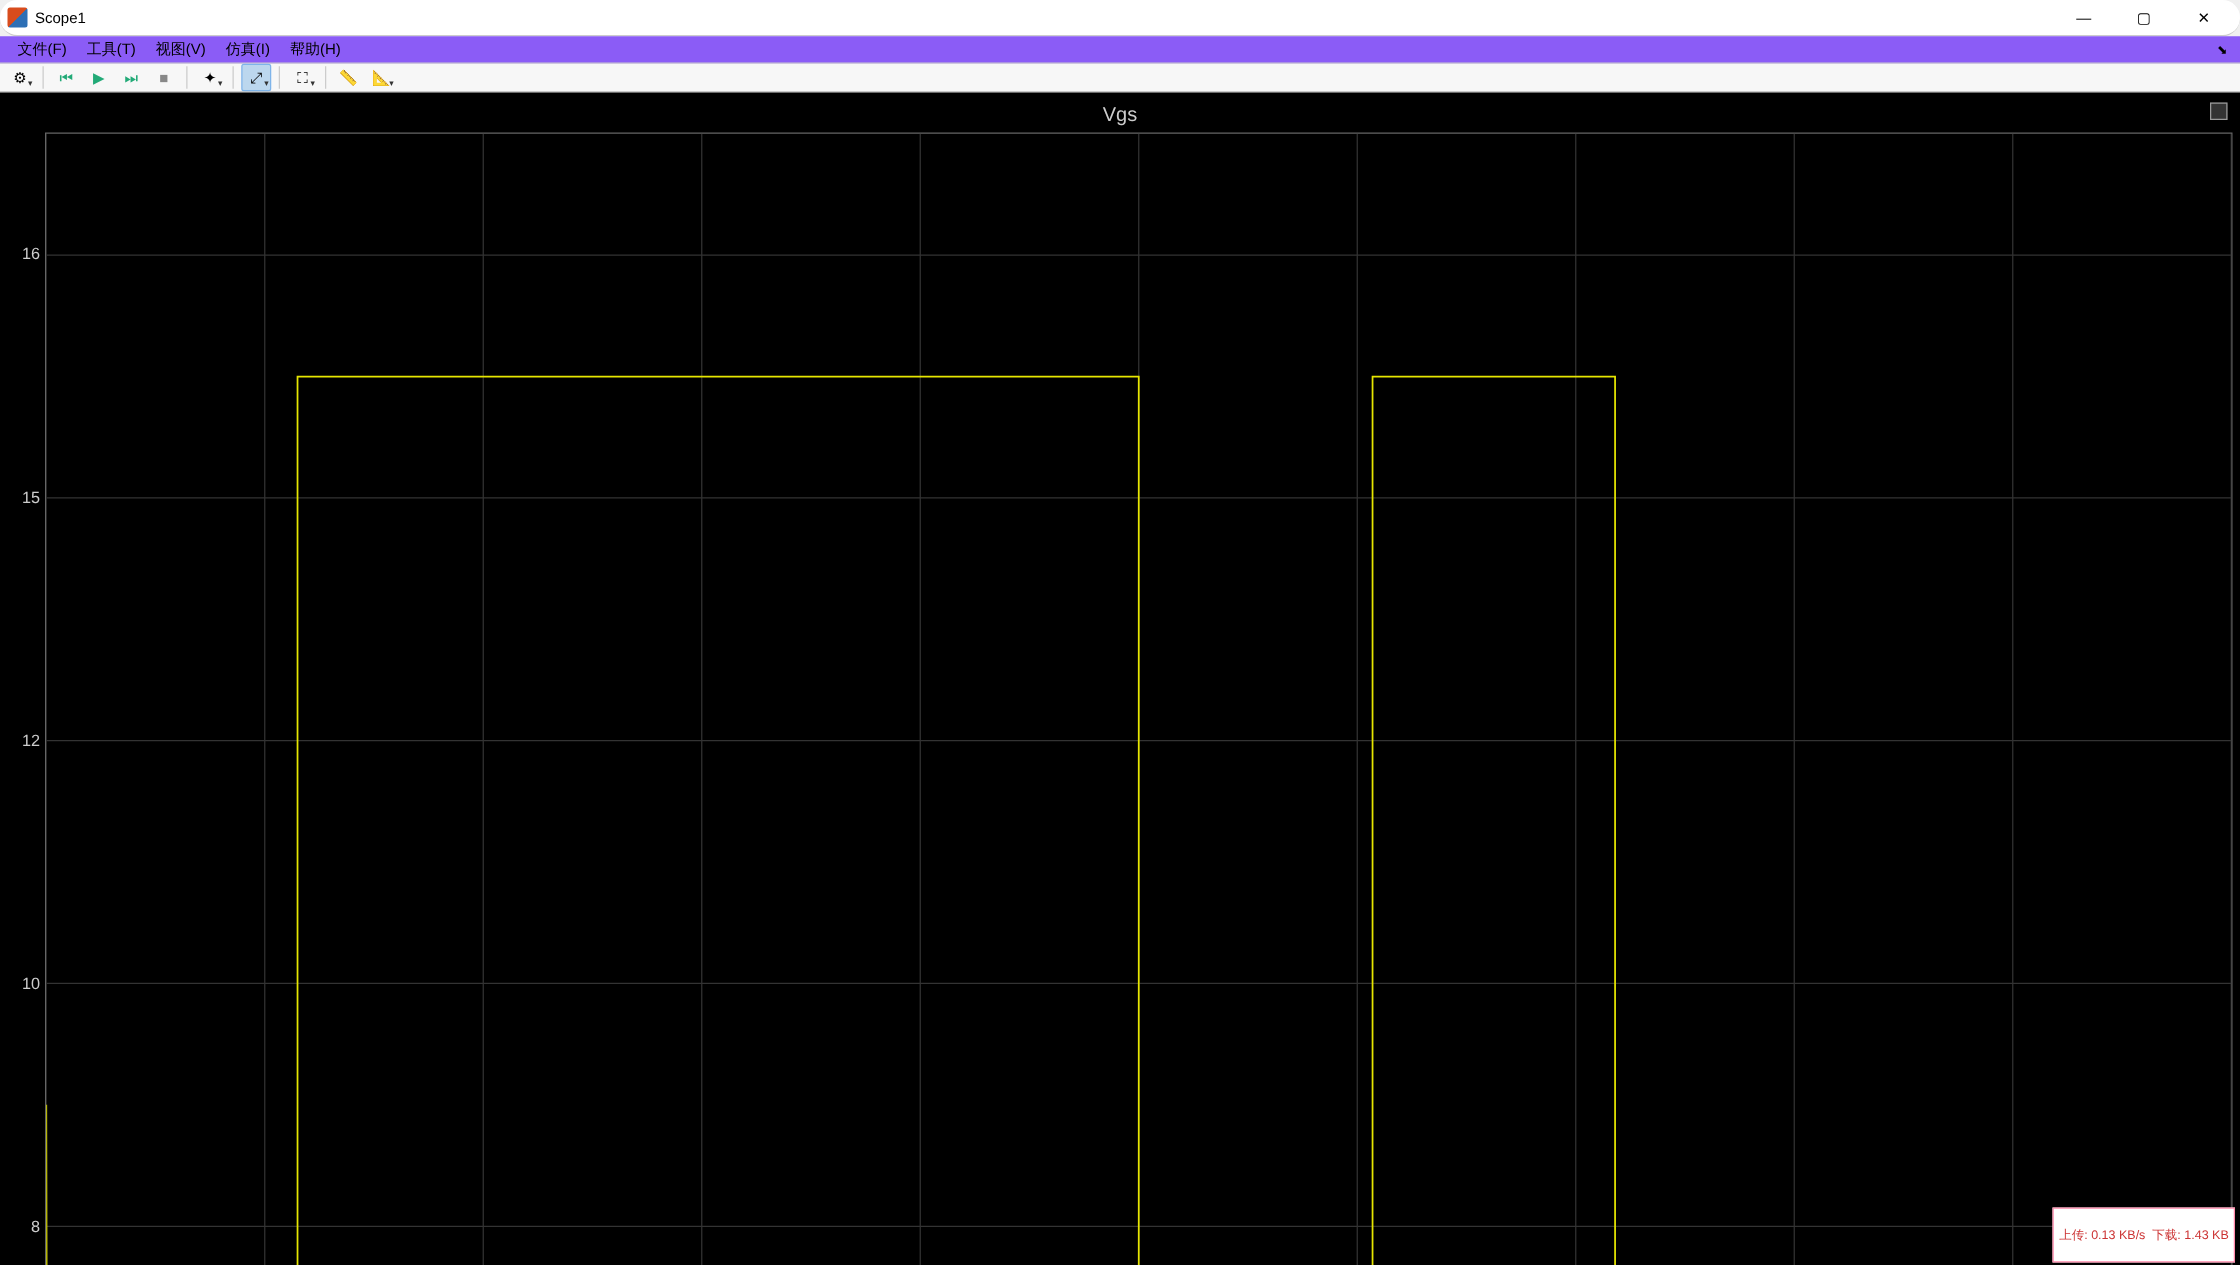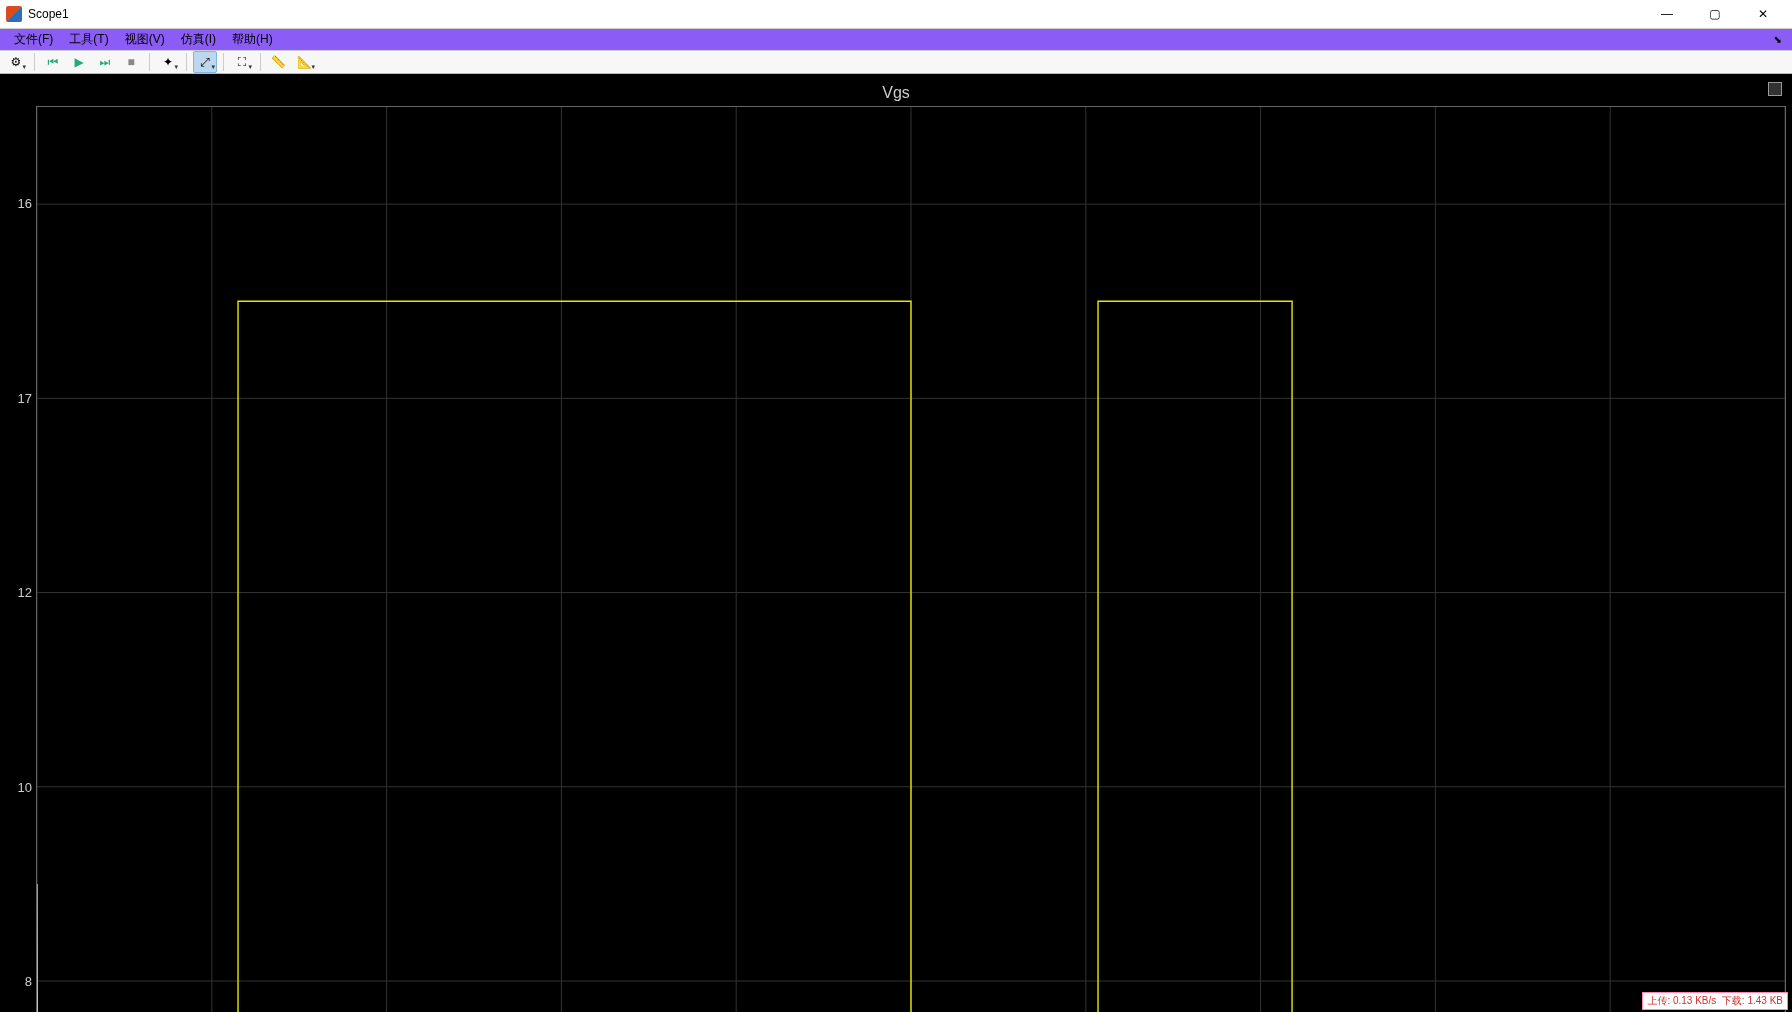--- a/index.html
+++ b/index.html
@@ -1,17 +1,17 @@
 <!DOCTYPE html>
 <html><head>
 <meta charset="utf-8">
 <style>
 * { box-sizing: border-box; margin: 0; padding: 0; }
 body { font-family: "Microsoft YaHei", "Segoe UI", sans-serif; font-size: 12px; background: #f0f0f0; width: 1792px; height: 1012px; overflow: hidden; display: flex; flex-direction: column; }
-.title-bar { background: #fff; border-bottom: 1px solid #ccc; display: flex; align-items: center; height: 30px; padding: 0 6px; }
+.title-bar { background: #fff; border-bottom: 1px solid #ccc; display: flex; align-items: center; height: 30px; padding: 0 6px; border-radius: 14px; }
 .title-bar .app-icon { width: 16px; height: 16px; margin-right: 6px; background: linear-gradient(135deg,#d84c1d 0 50%,#2d6fb5 50% 100%); border-radius: 2px; }
 .title-bar .title-text { flex: 1; font-size: 12px; }
 .win-btns { display: flex; gap: 2px; }
 .win-btn { width: 46px; height: 28px; display: flex; align-items: center; justify-content: center; color: #000; }
 .menubar { background: #8b5cf6; border-bottom: 1px solid #ccc; display: flex; height: 24px; align-items: center; padding: 0 6px; }
 .menu-item { padding: 2px 8px; font-size: 12px; cursor: default; }
 .menu-dd { margin-left:auto; font-size:10px; padding-right:4px;}
 .toolbar { background: #f7f7f7; border-bottom: 1px solid #bbb; display: flex; height: 28px; align-items: center; padding: 0 4px; gap: 2px; }
 .tbtn { width: 24px; height: 22px; display: flex; align-items: center; justify-content: center; border: 1px solid transparent; border-radius: 2px; cursor: pointer; position: relative; }
 .tbtn.active { border-color: #7eb4ea; background: #bcd7ee; }
@@ -20,21 +20,21 @@
 .scope-area { flex: 1; background: #000; position: relative; padding: 6px; }
 .max-icon { position: absolute; top: 8px; right: 10px; width: 14px; height: 14px; border: 1px solid #999; background: #333; cursor: pointer; }
 .charts { display: flex; flex-direction: column; height: 100%; gap: 14px; }
 .chart-box { flex: 1; display: flex; flex-direction: column; }
 .chart-title { color: #ccc; text-align: center; font-size: 16px; padding: 4px 0; }
 .chart-row { flex: 1; display: flex; }
 .y-axis { width: 30px; position: relative; }
 .y-tick { position: absolute; right: 4px; transform: translateY(-50%); color: #ccc; font-size: 13px; }
 .plot-wrap { flex: 1; border: 1px solid #666; position: relative; background: #000; }
 .plot-wrap svg { width: 100%; height: 100%; display: block; }
-.net-badge { position: absolute; right: 4px; bottom: 2px; background: #fff; border: 1px solid #f8a; color: #c33; font-size: 10px; padding: 1px 4px; }
+.net-badge { position: absolute; right: 4px; bottom: 2px; background: #fff; border: 1px solid #f8a; color: #c33; font-size: 10px; padding: 14px 4px; }
 </style>
 </head>
 <body>
 
 <div class="title-bar">
   <div class="app-icon"></div>
   <div class="title-text">Scope1</div>
   <div class="win-btns">
     <div class="win-btn">—</div>
     <div class="win-btn">▢</div>
@@ -97,21 +97,21 @@
 <div class="scope-area">
   <div class="max-icon"></div>
   <div class="charts" id="charts">
       <div class="chart-box">
         <div class="chart-title">Vgs</div>
         <div class="chart-row">
           <div class="y-axis">
             <div class="y-tick" style="top: 50%;">8</div>
             <div class="y-tick" style="top: 38.8889%;">10</div>
             <div class="y-tick" style="top: 27.7778%;">12</div>
-            <div class="y-tick" style="top: 16.6667%;">17</div>
+            <div class="y-tick" style="top: 16.6667%;">15</div>
             <div class="y-tick" style="top: 5.55556%;">16</div>
           </div>
           <div class="plot-wrap">
             <svg viewBox="0 0 1000 1000" preserveAspectRatio="none">
               <line x1="0" x2="0" y1="0" y2="1000" stroke="#333" stroke-width="1" vector-effect="non-scaling-stroke"></line>
               <line x1="100" x2="100" y1="0" y2="1000" stroke="#333" stroke-width="1" vector-effect="non-scaling-stroke"></line>
               <line x1="200" x2="200" y1="0" y2="1000" stroke="#333" stroke-width="1" vector-effect="non-scaling-stroke"></line>
               <line x1="300" x2="300" y1="0" y2="1000" stroke="#333" stroke-width="1" vector-effect="non-scaling-stroke"></line>
               <line x1="400" x2="400" y1="0" y2="1000" stroke="#333" stroke-width="1" vector-effect="non-scaling-stroke"></line>
               <line x1="500" x2="500" y1="0" y2="1000" stroke="#333" stroke-width="1" vector-effect="non-scaling-stroke"></line>

